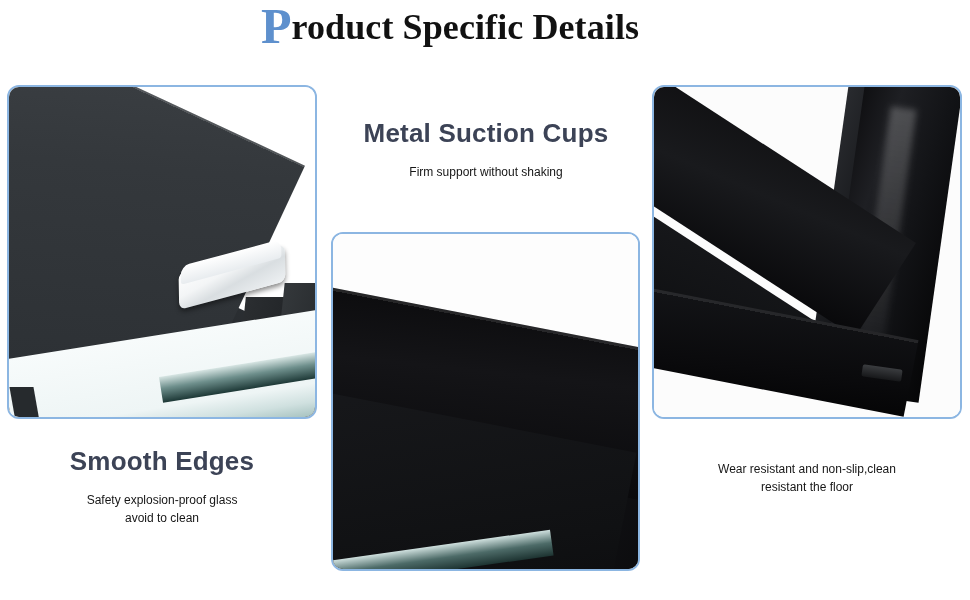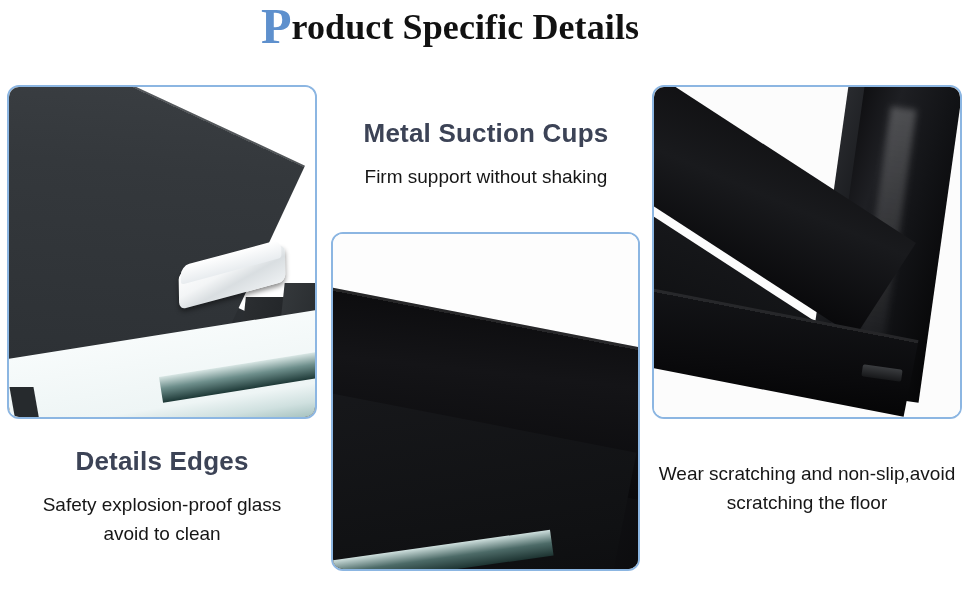--- a/index.html
+++ b/index.html
@@ -281,21 +281,21 @@
   .caption{ position:absolute; text-align:center; }
   .cap-title{
     font-size:26px;
     font-weight:700;
     color:#3C4356;
     letter-spacing:.2px;
     white-space:nowrap;
   }
   .cap-body{
     margin-top:14px;
-    font-size:19px;
+    font-size:12px;
     font-weight:400;
     color:#161616;
     line-height:1.52;
   }
 
   #cap-cups{ left:331px; top:118px; width:310px; }
   #cap-edges{ left:7px; top:446px; width:310px; }
   #cap-mat{ left:652px; top:446px; width:310px; }
 </style>
 </head>
@@ -351,27 +351,27 @@
   </div>
 
   <div class="caption" id="cap-cups">
     <div class="cap-title">Metal Suction Cups</div>
     <div class="cap-body">
       <div>Firm support without shaking</div>
     </div>
   </div>
 
   <div class="caption" id="cap-edges">
-    <div class="cap-title">Details Edges</div>
+    <div class="cap-title">Smooth Edges</div>
     <div class="cap-body">
       <div>Safety explosion-proof glass</div>
       <div>avoid to clean</div>
     </div>
   </div>
 
   <div class="caption" id="cap-mat">
     <div class="cap-body">
-      <div>Wear scratching and non-slip,avoid</div>
-      <div>scratching the floor</div>
+      <div>Wear resistant and non-slip,clean</div>
+      <div>resistant the floor</div>
     </div>
   </div>
 
 </div>
 
 </body></html>

